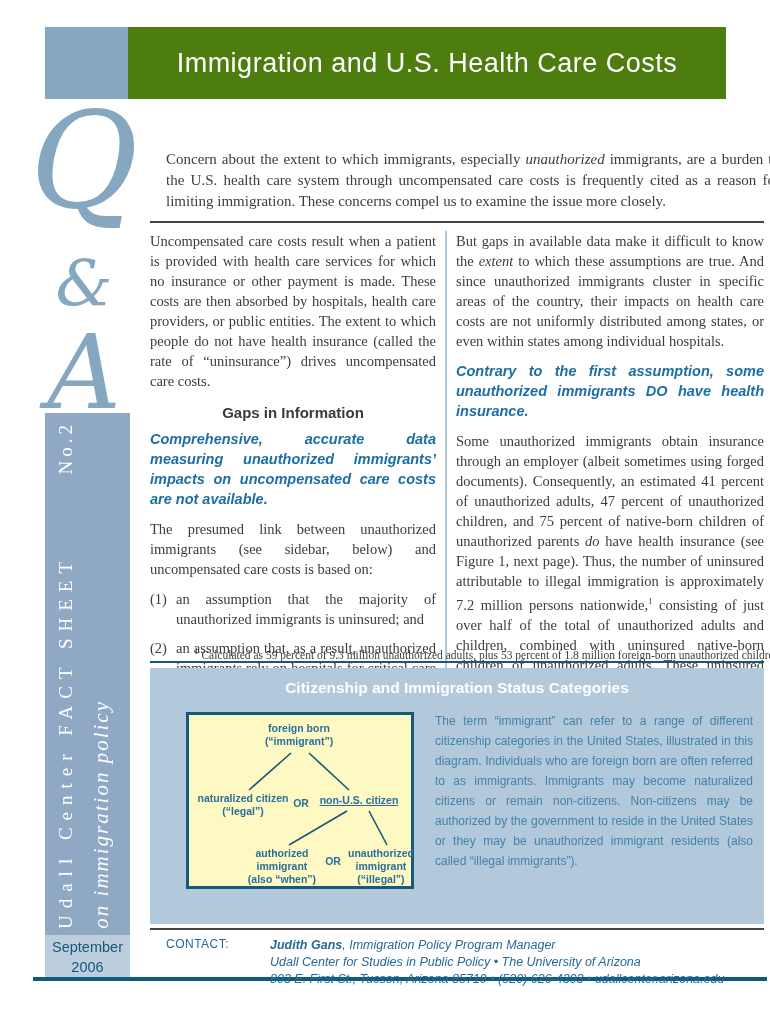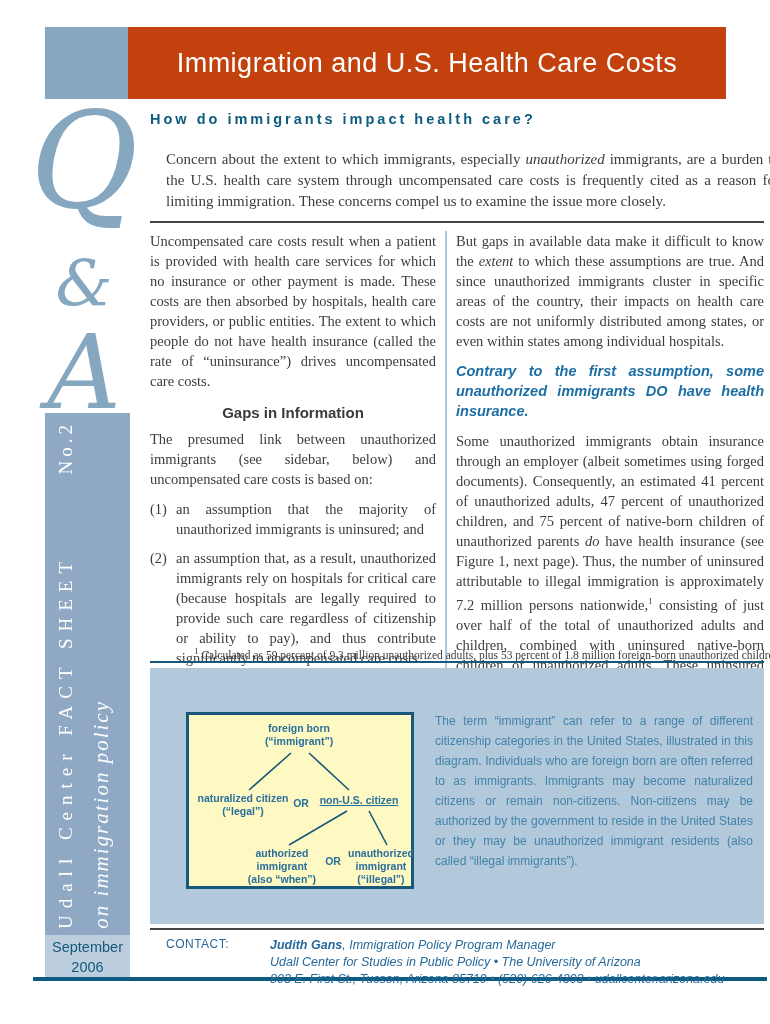--- a/index.html
+++ b/index.html
@@ -2,21 +2,21 @@
 <html><head>
 <meta charset="utf-8">
 <style>
   html,body{margin:0;padding:0;background:#ffffff;}
   .page{position:relative;width:770px;height:1024px;background:#ffffff;overflow:hidden;
         font-family:"Liberation Serif",serif;color:#3c3c3c;}
   .abs{position:absolute;}
 
   
   .accent-square{left:45px;top:27px;width:83px;height:72px;background:#85a7c0;}
-  .title-bar{left:128px;top:27px;width:598px;height:72px;background:#c2410c;
+  .title-bar{left:128px;top:27px;width:598px;height:72px;background:#4d7c0f;
              display:flex;align-items:center;justify-content:center;}
   .title-bar h1{margin:0;font-family:"Liberation Sans",sans-serif;font-weight:normal;
                 font-size:27px;color:#ffffff;letter-spacing:0.5px;}
 
   
   .qa-letter{left:30px;width:108px;text-align:center;color:#85a7c0;
              font-family:"DejaVu Serif",serif;font-style:italic;line-height:1;}
   .qa-q{top:95px;font-size:132px;}
   .qa-amp{top:252px;font-size:64px;}
   .qa-a{top:322px;font-size:102px;}
@@ -109,28 +109,28 @@
     <span class="vtext v-sub">on immigration policy</span>
   </div>
   <div class="abs date-box">
     <div>September</div>
     <div>2006</div>
   </div>
   <div class="abs bottom-rule"></div>
 
   <div class="abs main">
 
-    <h2 class="question">How do immigrants impact health care?</h2>
     <p class="intro"><span>Concern about the extent to which immigrants, especially </span><span style="font-style: italic;">unauthorized</span><span> immigrants, are a burden to the U.S. health care system through uncompensated care costs is frequently cited as a reason for limiting immigration. These concerns compel us to examine the issue more closely.</span></p>
     <div class="rule-dark rule-1"></div>
 
     <div class="columns">
       <div class="col-left">
         <p>Uncompensated care costs result when a patient is provided with health care services for which no insurance or other payment is made. These costs are then absorbed by hospitals, health care providers, or public entities. The extent to which people do not have health insurance (called the rate of “uninsurance”) drives uncompensated care costs.</p>
         <div class="gaps-heading">Gaps in Information</div>
+        <p class="subhead">Comprehensive, accurate data measuring unauthorized immigrants’ impacts on un­compensated care costs are not available.</p>
         <p>The presumed link between unauthorized immigrants (see sidebar, below) and uncompensated care costs is based on:</p>
         <div class="list-row">
           <span class="list-num">(1)</span>
           <span class="list-text">an assumption that the majority of unauthorized immigrants is uninsured; and</span>
         </div>
         <div class="list-row">
           <span class="list-num">(2)</span>
           <span class="list-text">an assumption that, as a result, unauthorized immigrants rely on hospitals for critical care (because hospitals are legally required to provide such care regardless of citizenship or ability to pay), and thus contribute significantly to uncompensated care costs.</span>
         </div>
       </div>
@@ -139,20 +139,21 @@
         <p><span>But gaps in available data make it difficult to know the </span><span style="font-style: italic;">extent</span><span> to which these assumptions are true. And since unauthorized immigrants cluster in specific areas of the country, their impacts on health care costs are not uniformly distributed among states, or even within states among individual hospitals.</span></p>
         <p class="subhead">Contrary to the first assumption, some unauthorized immigrants DO have health insurance.</p>
         <p><span>Some unauthorized immigrants obtain insurance through an employer (albeit sometimes using forged documents). Consequently, an estimated 41 percent of unauthorized adults, 47 percent of unauthorized children, and 75 percent of native-born children of unauthorized parents </span><span style="font-style: italic;">do</span><span> have health insurance (see Figure 1, next page). Thus, the number of uninsured attributable to illegal immigration is approximately 7.2 million persons nationwide,</span><sup>1</sup><span> consisting of just over half of the total of unauthorized adults and children, combined with uninsured native-born children of unauthorized adults. These uninsured persons do incur some uncompensated health care costs.</span></p>
       </div>
     </div>
 
     <p class="footnote"><sup>1</sup><span> Calculated as 59 percent of 9.3 million unauthorized adults, plus 53 percent of 1.8 million foreign-born unauthorized children, plus 25 percent of 3.1 million native-born children of unauthorized parents.</span></p>
     <div class="rule-teal"></div>
 
     <div class="status-box">
+      <h3 class="box-title">Citizenship and Immigration Status Categories</h3>
 
       <div class="diagram">
         <svg width="222" height="171" viewBox="0 0 222 171">
           <line x1="102" y1="38" x2="60" y2="75" stroke="#17587b" stroke-width="1.6"></line>
           <line x1="120" y1="38" x2="160" y2="75" stroke="#17587b" stroke-width="1.6"></line>
           <line x1="158" y1="96" x2="100" y2="130" stroke="#17587b" stroke-width="1.6"></line>
           <line x1="180" y1="96" x2="198" y2="130" stroke="#17587b" stroke-width="1.6"></line>
         </svg>
         <div class="dnode n-root">
           <div>foreign born</div>

